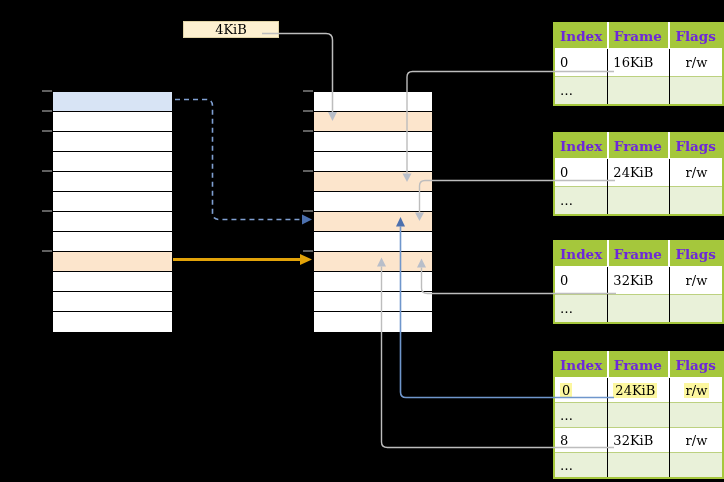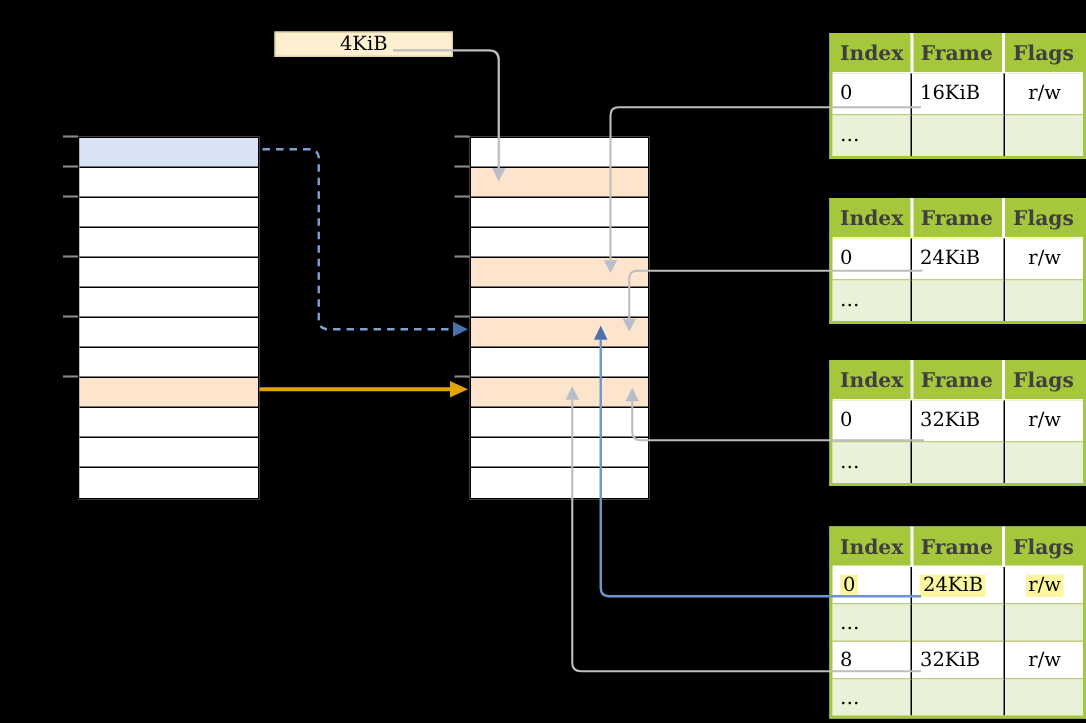--- a/index.html
+++ b/index.html
@@ -5,28 +5,28 @@
   html,body{margin:0;padding:0;background:#000;}
   #stage{position:relative;width:724px;height:482px;background:#000;overflow:hidden;
          font-family:"DejaVu Serif",serif;}
   
   .memcol{position:absolute;border:1.6px solid #000;background:#fff;box-sizing:content-box;}
   .mcell{height:20px;border-bottom:1.4px solid #000;box-sizing:border-box;background:#fff;}
   .mcell:last-child{border-bottom:none;}
   .mcell.blue{background:#d8e4f5;}
   .mcell.orange{background:#fce5cc;}
   
-  #label4k{position:absolute;left:183px;top:21px;width:119px;height:17px;
+  #label4k{position:absolute;left:183px;top:21px;width:96px;height:17px;
            background:#fdf0d0;border:1px solid #e0d3a6;box-sizing:border-box;
            text-align:center;font-size:13px;line-height:15px;color:#000;}
   
   .ptable{position:absolute;left:553px;border-collapse:collapse;table-layout:fixed;
           font-family:"DejaVu Serif",serif;font-size:13px;color:#000;
           border:2.5px solid #a5c73c;background:#fff;}
-  .ptable th{background:#a5c73c;color:#404040;font-weight:bold;text-align:left;
+  .ptable th{background:#a5c73c;color:#6d28d9;font-weight:bold;text-align:left;
              padding:2px 4px 3px 5px;border-right:2px solid #fff;font-size:13.5px;height:19px;}
   .ptable th.last{border-right:none;}
   .ptable td{height:27px;padding:0 4px 0 5px;border-right:1.3px solid #000;
              border-top:1.5px solid #bcd180;background:#fff;overflow:hidden;}
   .ptable td.last{border-right:none;text-align:center;}
   .ptable tbody tr:first-child td{border-top:1.5px solid #fff;}
   .ptable tr.shade td{background:#e9f1d9;}
   .ptable.small td{height:24px;}
   .hl{background:#fcf79f;padding:0 2px;}
   

